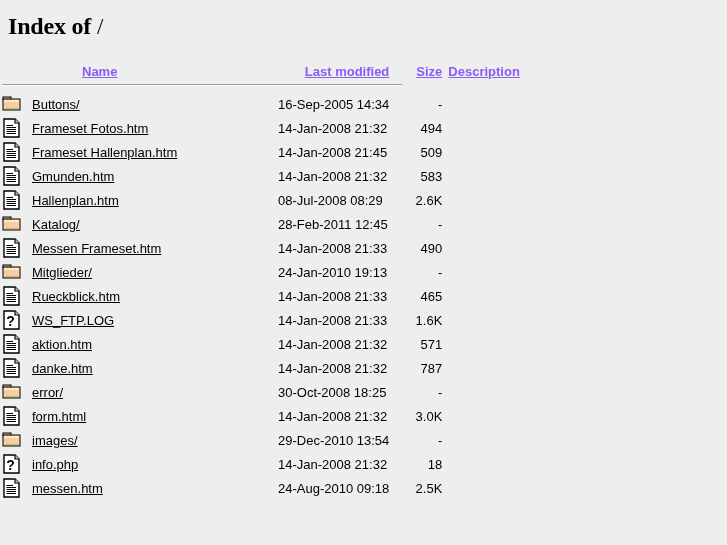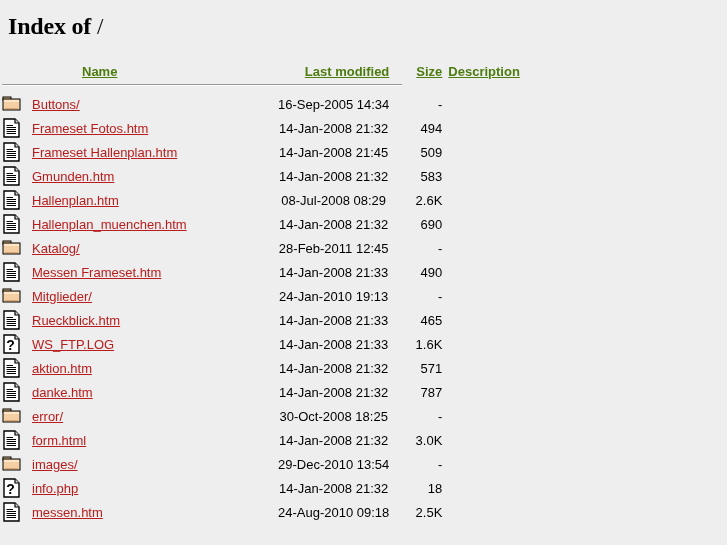--- a/index.html
+++ b/index.html
@@ -44,37 +44,37 @@
     white-space: nowrap;
   }
   
   .head-row th {
     height: 26px;
     padding-top: 12px;
     vertical-align: bottom;
   }
   .col-icon   { width: 25px; }
   .col-name   { width: 196px; text-align: left; }
-  .col-date   { width: 104px; text-align: center; padding-right: 0; }
+  .col-date   { width: 104px; text-align: left; padding-right: 0; }
   .col-size   { width: 45px;  text-align: right; }
   .col-desc   { text-align: left; }
 
   .head-row th.col-name    { text-align: left;  padding-left: 55px; }
   .head-row th.col-date    { text-align: right; }
   .head-row th.col-size    { text-align: right; padding-left: 8px;}
   .head-row th.col-desc    { text-align: left;  padding-left: 6px; }
 
   a.sortlink {
-    color: #4d7c0f;
+    color: #8b5cf6;
     font-weight: bold;
     text-decoration: underline;
     font-size: 13px;
   }
   a.filelink {
-    color: #b91c1c;
+    color: #000000;
     text-decoration: underline;
     font-size: 13px;
   }
   
   .rule-row td {
     padding: 0;
   }
   .rule {
     margin: 5px 0 6px 2px;
     width: 400px;
@@ -244,41 +244,20 @@
           </td>
           <td class="col-name"><a class="filelink" href="#">Hallenplan.htm</a></td>
           <td class="col-date">08-Jul-2008 08:29</td>
           <td class="col-size">2.6K</td>
           <td class="col-desc"></td>
         </tr>
         <tr class="file-row">
           <td class="col-icon">
             <span class="icon">
               <svg width="20" height="22" viewBox="0 0 20 22">
-                <path d="M2 2 H13 L17 6 V20 H2 Z" fill="#ffffff" stroke="#000" stroke-width="1.4"></path>
-                <path d="M13 2 V6 H17" fill="#dddddd" stroke="#000" stroke-width="1.2"></path>
-                <g stroke="#000" stroke-width="1">
-                  <line x1="4.5" y1="8.5" x2="11" y2="8.5"></line>
-                  <line x1="4.5" y1="10.5" x2="14" y2="10.5"></line>
-                  <line x1="4.5" y1="12.5" x2="14" y2="12.5"></line>
-                  <line x1="4.5" y1="14.5" x2="14" y2="14.5"></line>
-                  <line x1="4.5" y1="16.5" x2="14" y2="16.5"></line>
-                </g>
-              </svg>
-            </span>
-          </td>
-          <td class="col-name"><a class="filelink" href="#">Hallenplan_muenchen.htm</a></td>
-          <td class="col-date">14-Jan-2008 21:32</td>
-          <td class="col-size">690</td>
-          <td class="col-desc"></td>
-        </tr>
-        <tr class="file-row">
-          <td class="col-icon">
-            <span class="icon">
-              <svg width="20" height="22" viewBox="0 0 20 22">
                 <rect x="1" y="4" width="8" height="3" fill="#e3b989" stroke="#000" stroke-width="1"></rect>
                 <rect x="1" y="6" width="17" height="11" fill="#f5cfa4" stroke="#000" stroke-width="1"></rect>
                 <rect x="2" y="7" width="15" height="2" fill="#ffe6c8"></rect>
                 <g stroke="#d9a775" stroke-width="1">
                   <line x1="3" y1="15.5" x2="16" y2="15.5"></line>
                 </g>
               </svg>
             </span>
           </td>
           <td class="col-name"><a class="filelink" href="#">Katalog/</a></td>

